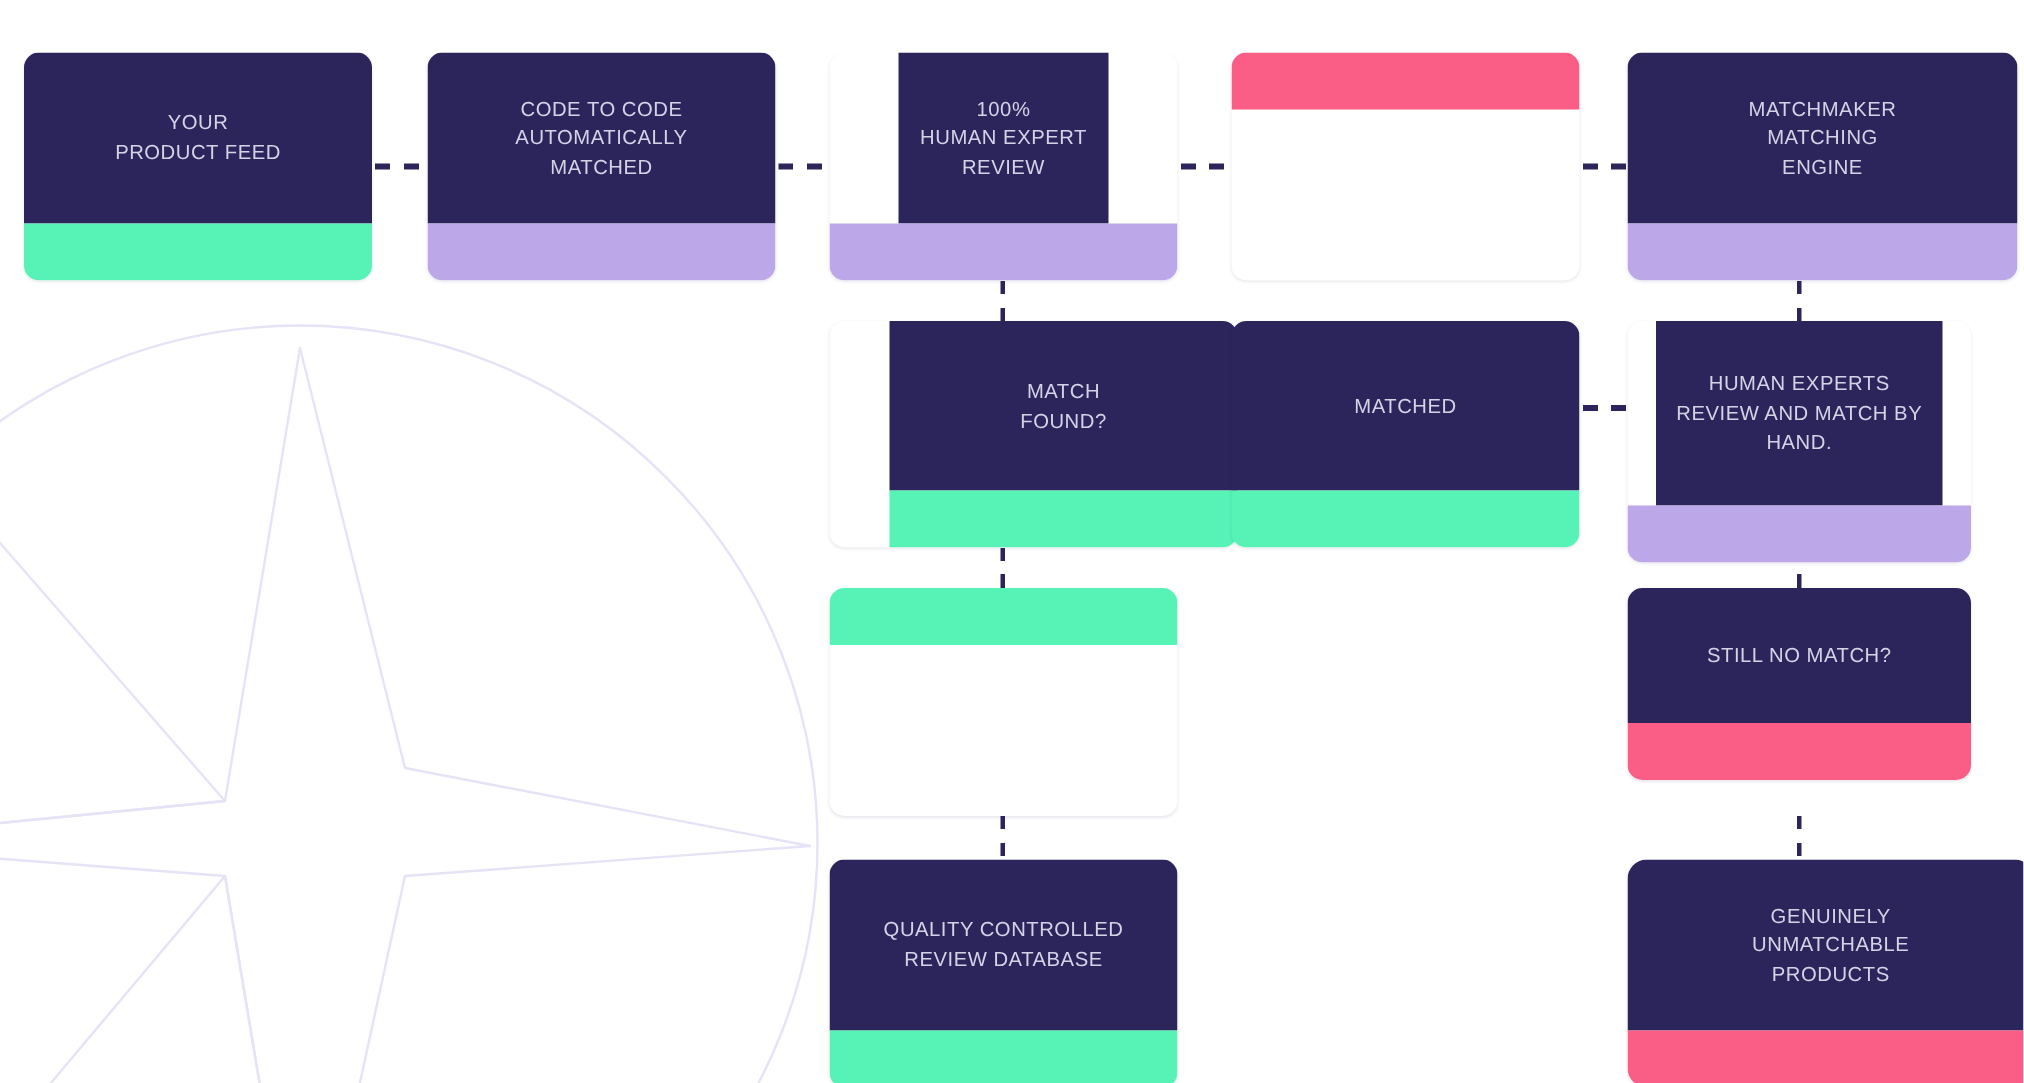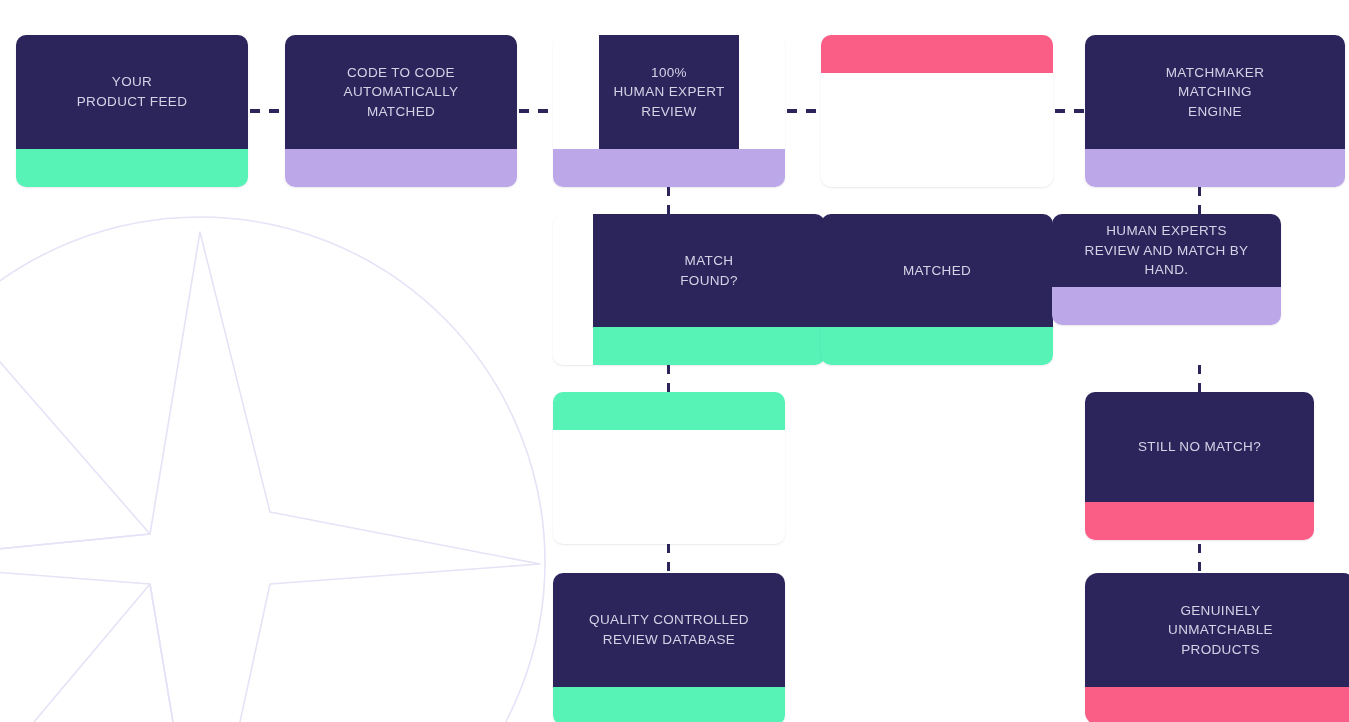--- a/index.html
+++ b/index.html
@@ -153,32 +153,32 @@
 FOUND?</div>
         </div>
         <div class="node-footer f-teal"></div>
       </div>
       <div class="node" style="left: 821px; top: 202px; width: 232px; height: 151px;">
         <div class="node-body">
           <div class="node-label">MATCHED</div>
         </div>
         <div class="node-footer f-teal"></div>
       </div>
-      <div class="node" style="left: 1052px; top: 202px; width: 229px; height: 111px;">
+      <div class="node" style="left: 1085px; top: 202px; width: 229px; height: 161px; align-items: center;">
         <div class="node-body">
           <div class="node-label">HUMAN EXPERTS
 REVIEW AND MATCH BY
 HAND.</div>
         </div>
         <div class="node-footer f-purple"></div>
       </div>
       <div class="node" style="left: 553px; top: 380px; width: 232px; height: 152px;">
         <div class="node-footer f-teal"></div>
       </div>
-      <div class="node" style="left: 1085px; top: 380px; width: 229px; height: 148px;">
+      <div class="node" style="left: 1085px; top: 380px; width: 229px; height: 128px;">
         <div class="node-body">
           <div class="node-label">STILL NO MATCH?</div>
         </div>
         <div class="node-footer f-pink"></div>
       </div>
       <div class="node" style="left: 553px; top: 561px; width: 232px; height: 152px;">
         <div class="node-body">
           <div class="node-label">QUALITY CONTROLLED
 REVIEW DATABASE</div>
         </div>

